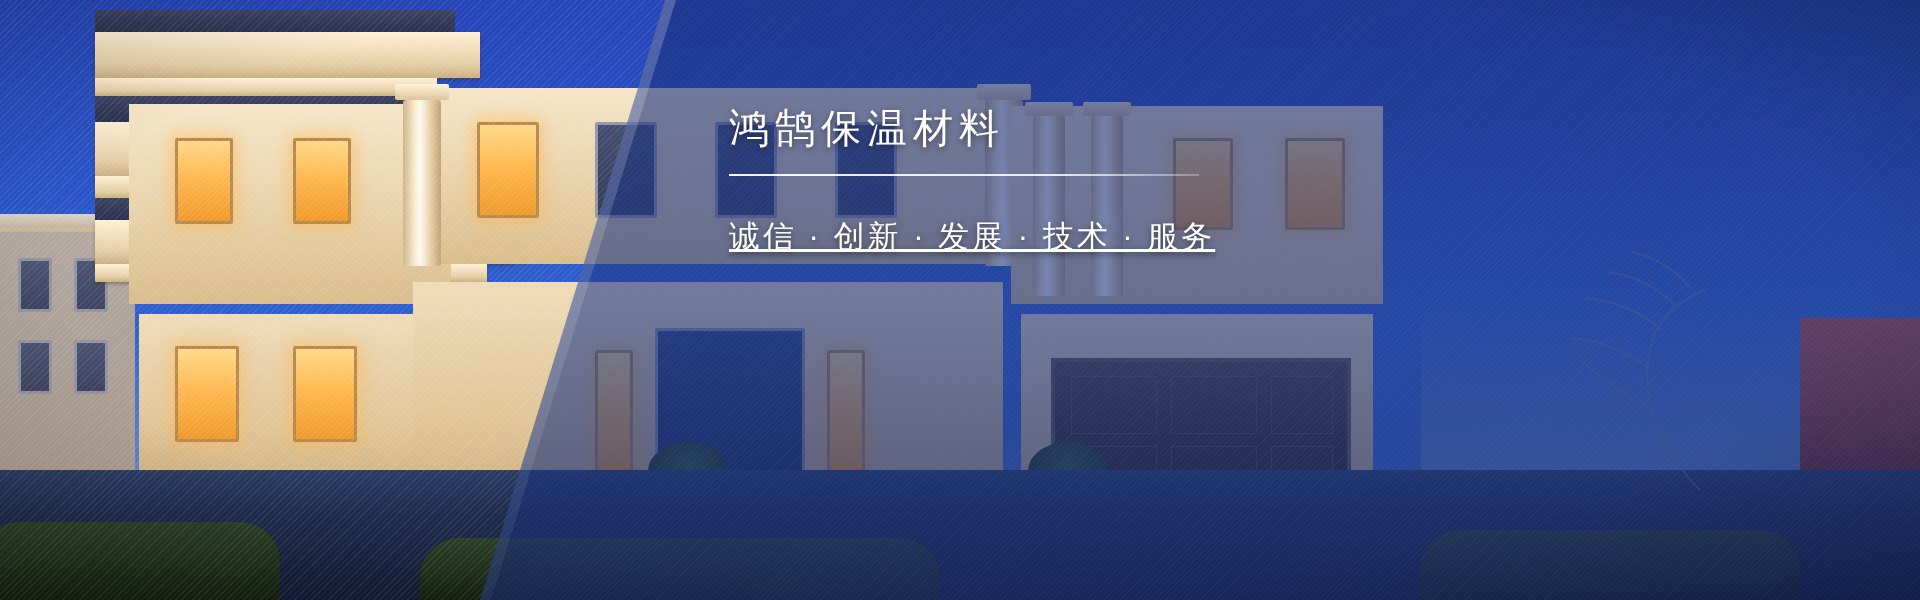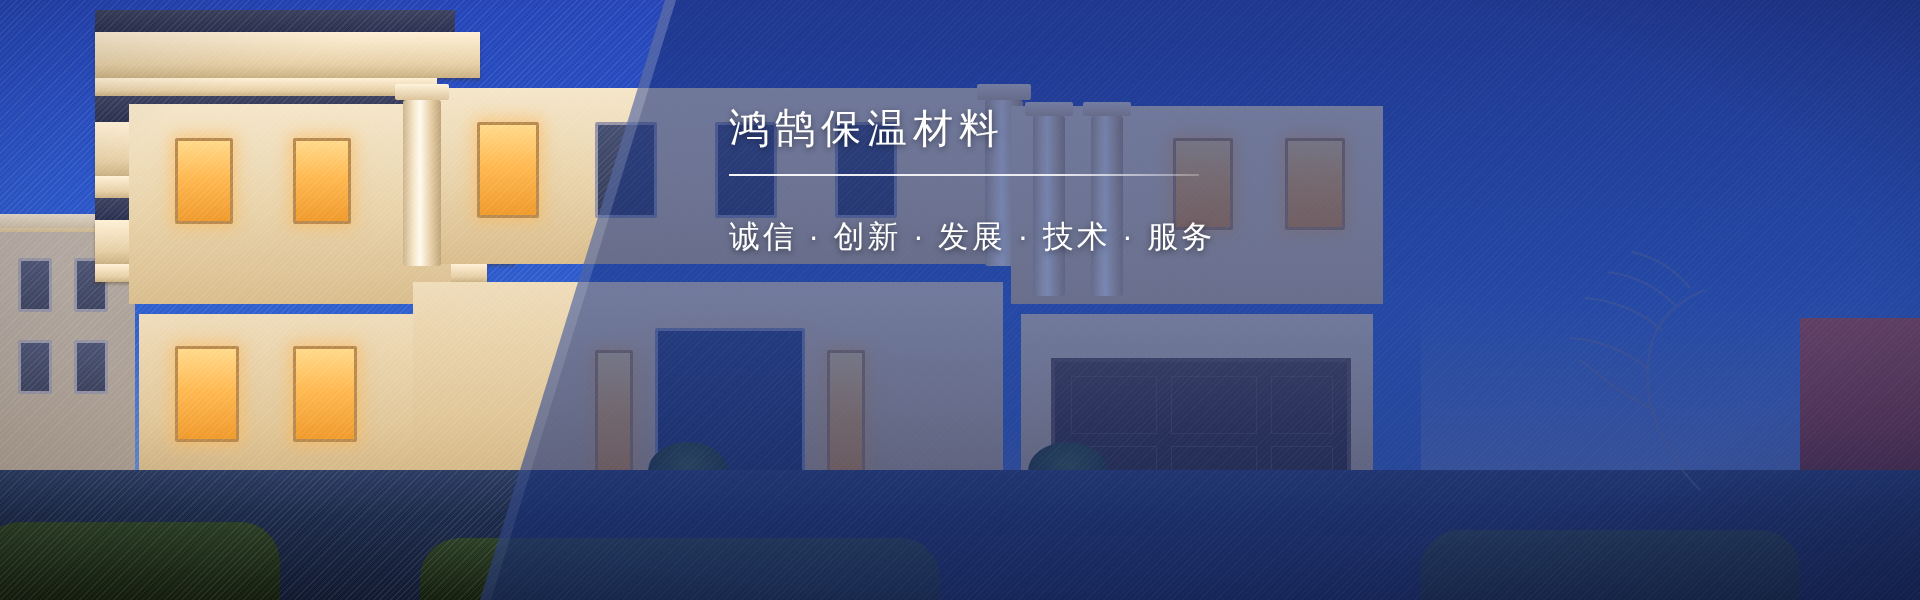--- a/index.html
+++ b/index.html
@@ -121,21 +121,21 @@
     margin:26px 0 18px 0;height:2px;width:470px;
     background:linear-gradient(90deg,rgba(255,255,255,.95) 0%,rgba(255,255,255,.85) 70%,rgba(255,255,255,.25) 100%);
   }
   .headline{
     font-size:62px;line-height:1.12;font-weight:bold;color:#ffe91e;
     letter-spacing:2px;white-space:nowrap;
     text-shadow:0 3px 10px rgba(20,30,80,.55),0 0 2px rgba(255,255,255,.35);
   }
   .tagline{
     margin-top:40px;font-size:31px;color:#ffffff;letter-spacing:3px;
-    white-space:nowrap;text-shadow:0 2px 6px rgba(0,0,0,.5);
+    white-space:nowrap;text-shadow:0 2px 6px rgba(0,0,0,.5);text-decoration:underline;
   }
 
   
   .vig{
     position:absolute;inset:0;pointer-events:none;
     background:radial-gradient(ellipse 85% 95% at 50% 45%,rgba(0,0,0,0) 55%,rgba(0,0,0,.30) 100%);
   }
 </style>
 </head>
 <body>

